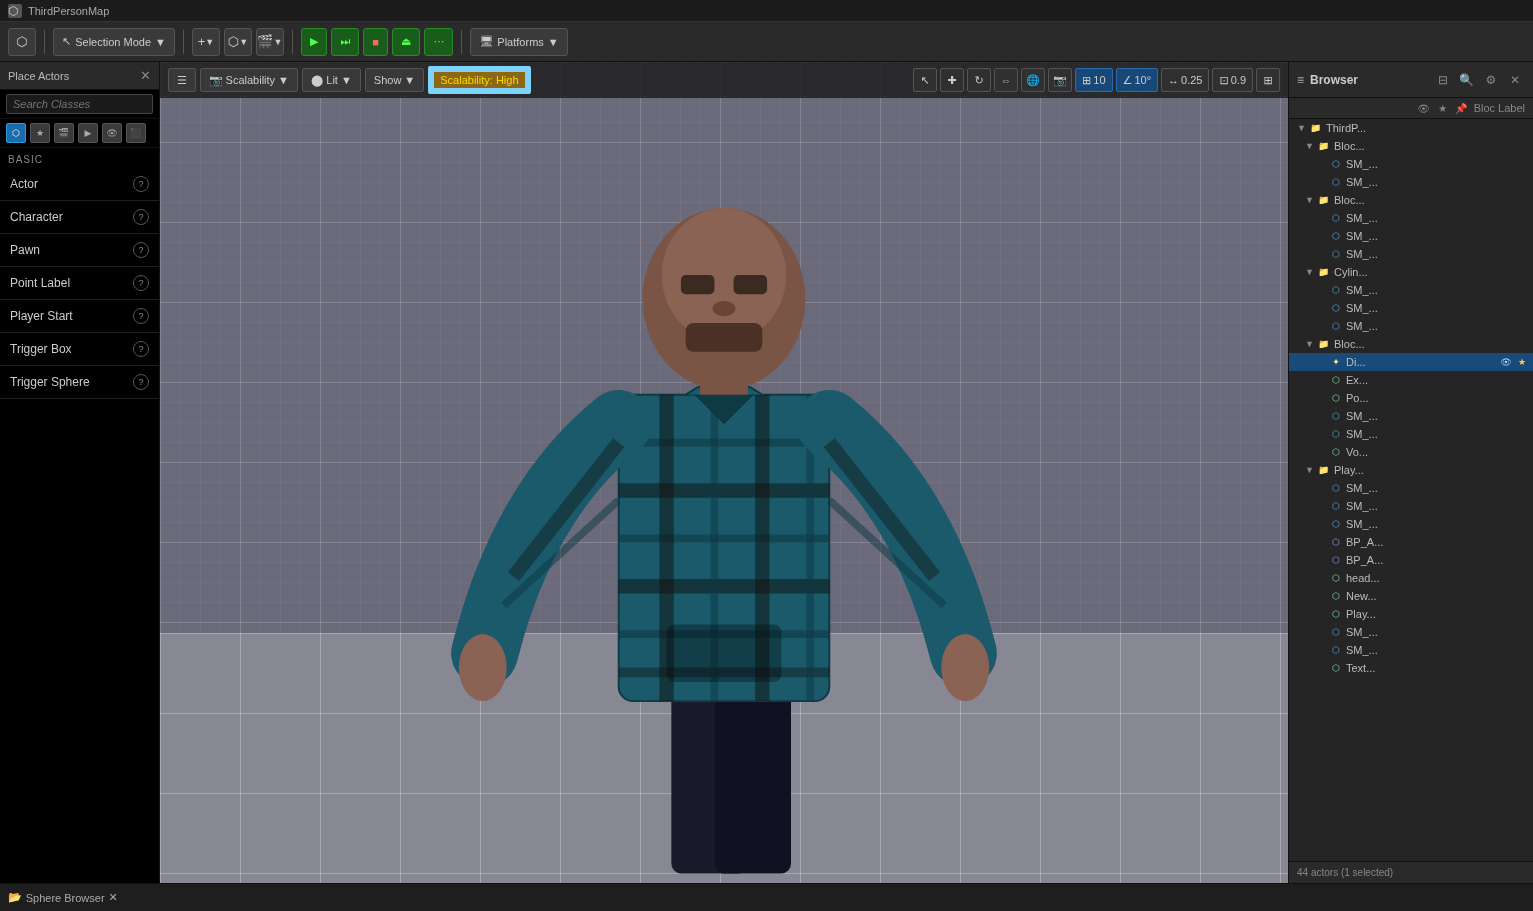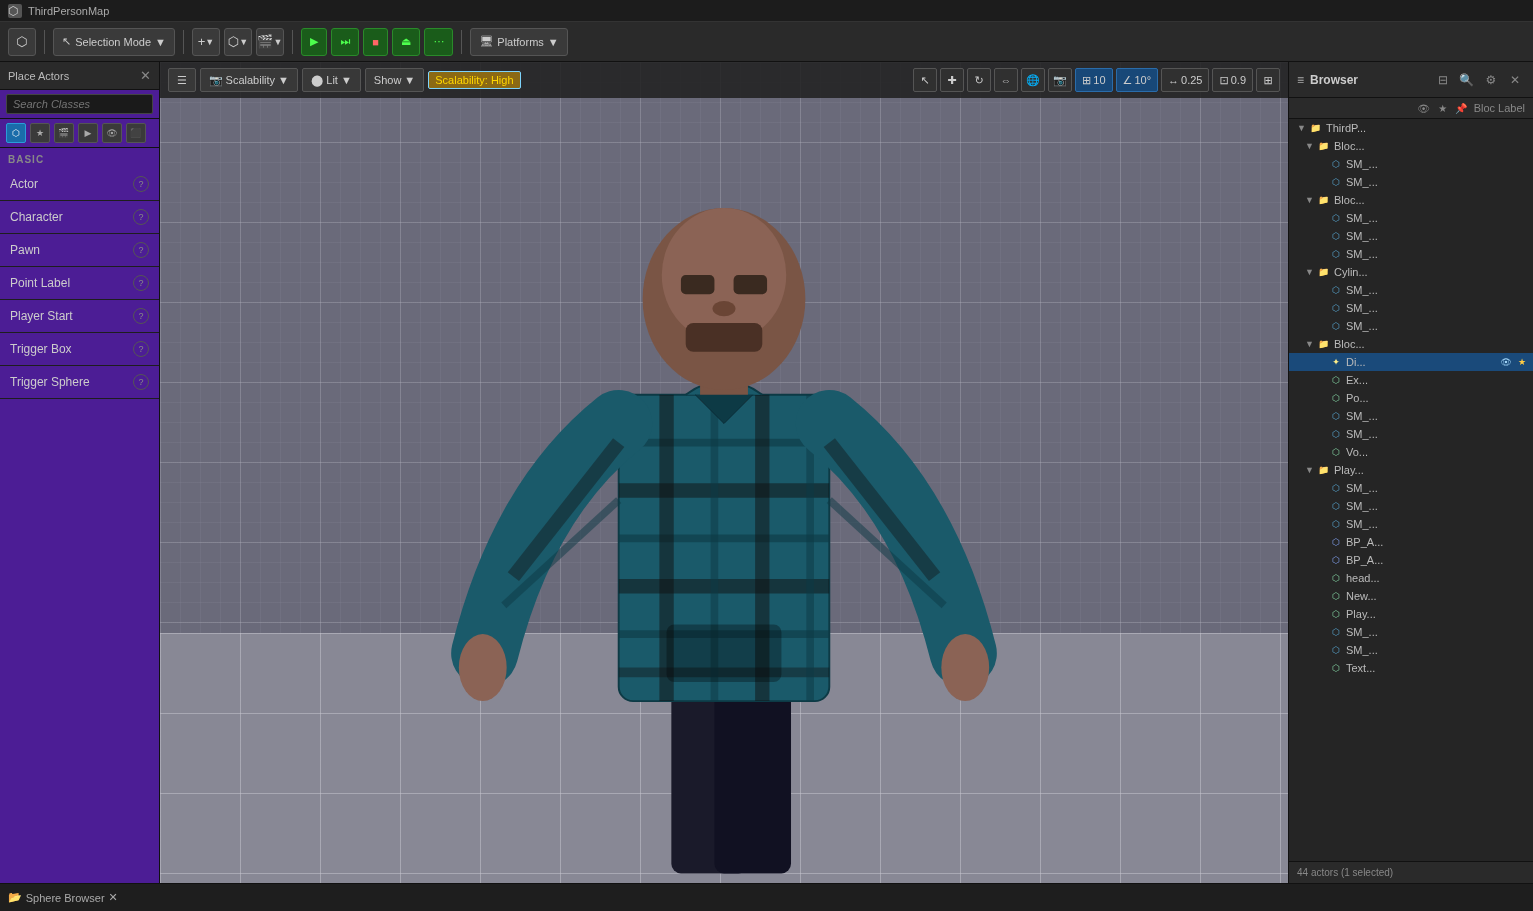--- a/index.html
+++ b/index.html
@@ -83,21 +83,21 @@
 
     
     .main-content {
       display: flex;
       height: calc(911px - 22px - 40px - 28px);
     }
 
     
     .left-panel {
       width: 160px;
-      background: #4c1d95;
+      background: #000000;
       border-right: 1px solid #111;
       display: flex;
       flex-direction: column;
       flex-shrink: 0;
     }
     .panel-tab-bar {
       height: 28px;
       background: #2a2a2a;
       display: flex;
       align-items: center;
@@ -151,21 +151,21 @@
     }
     .filter-icon.active {
       background: #1a6caa;
       border-color: #2a9cda;
       color: #fff;
     }
     .section-label {
       padding: 6px 8px 3px;
       font-size: 10px;
       color: #888;
-      font-weight: bold;
+      font-weight: normal;
       letter-spacing: 1px;
     }
     .actor-item {
       display: flex;
       align-items: center;
       padding: 8px 10px;
       cursor: pointer;
       border-bottom: 1px solid #1e1e1e;
       gap: 6px;
     }
@@ -213,21 +213,21 @@
       font-size: 11px;
       padding: 0 8px;
       display: flex;
       align-items: center;
       gap: 3px;
       cursor: pointer;
     }
     .scalability-badge {
       background: #8b6914;
       color: #ffd700;
-      border: 1px solid #7dd3fc;
+      border: 6px solid #7dd3fc;
       border-radius: 2px;
       padding: 2px 6px;
       font-size: 11px;
     }
     .viewport-right-tools {
       margin-left: auto;
       display: flex;
       align-items: center;
       gap: 3px;
     }

